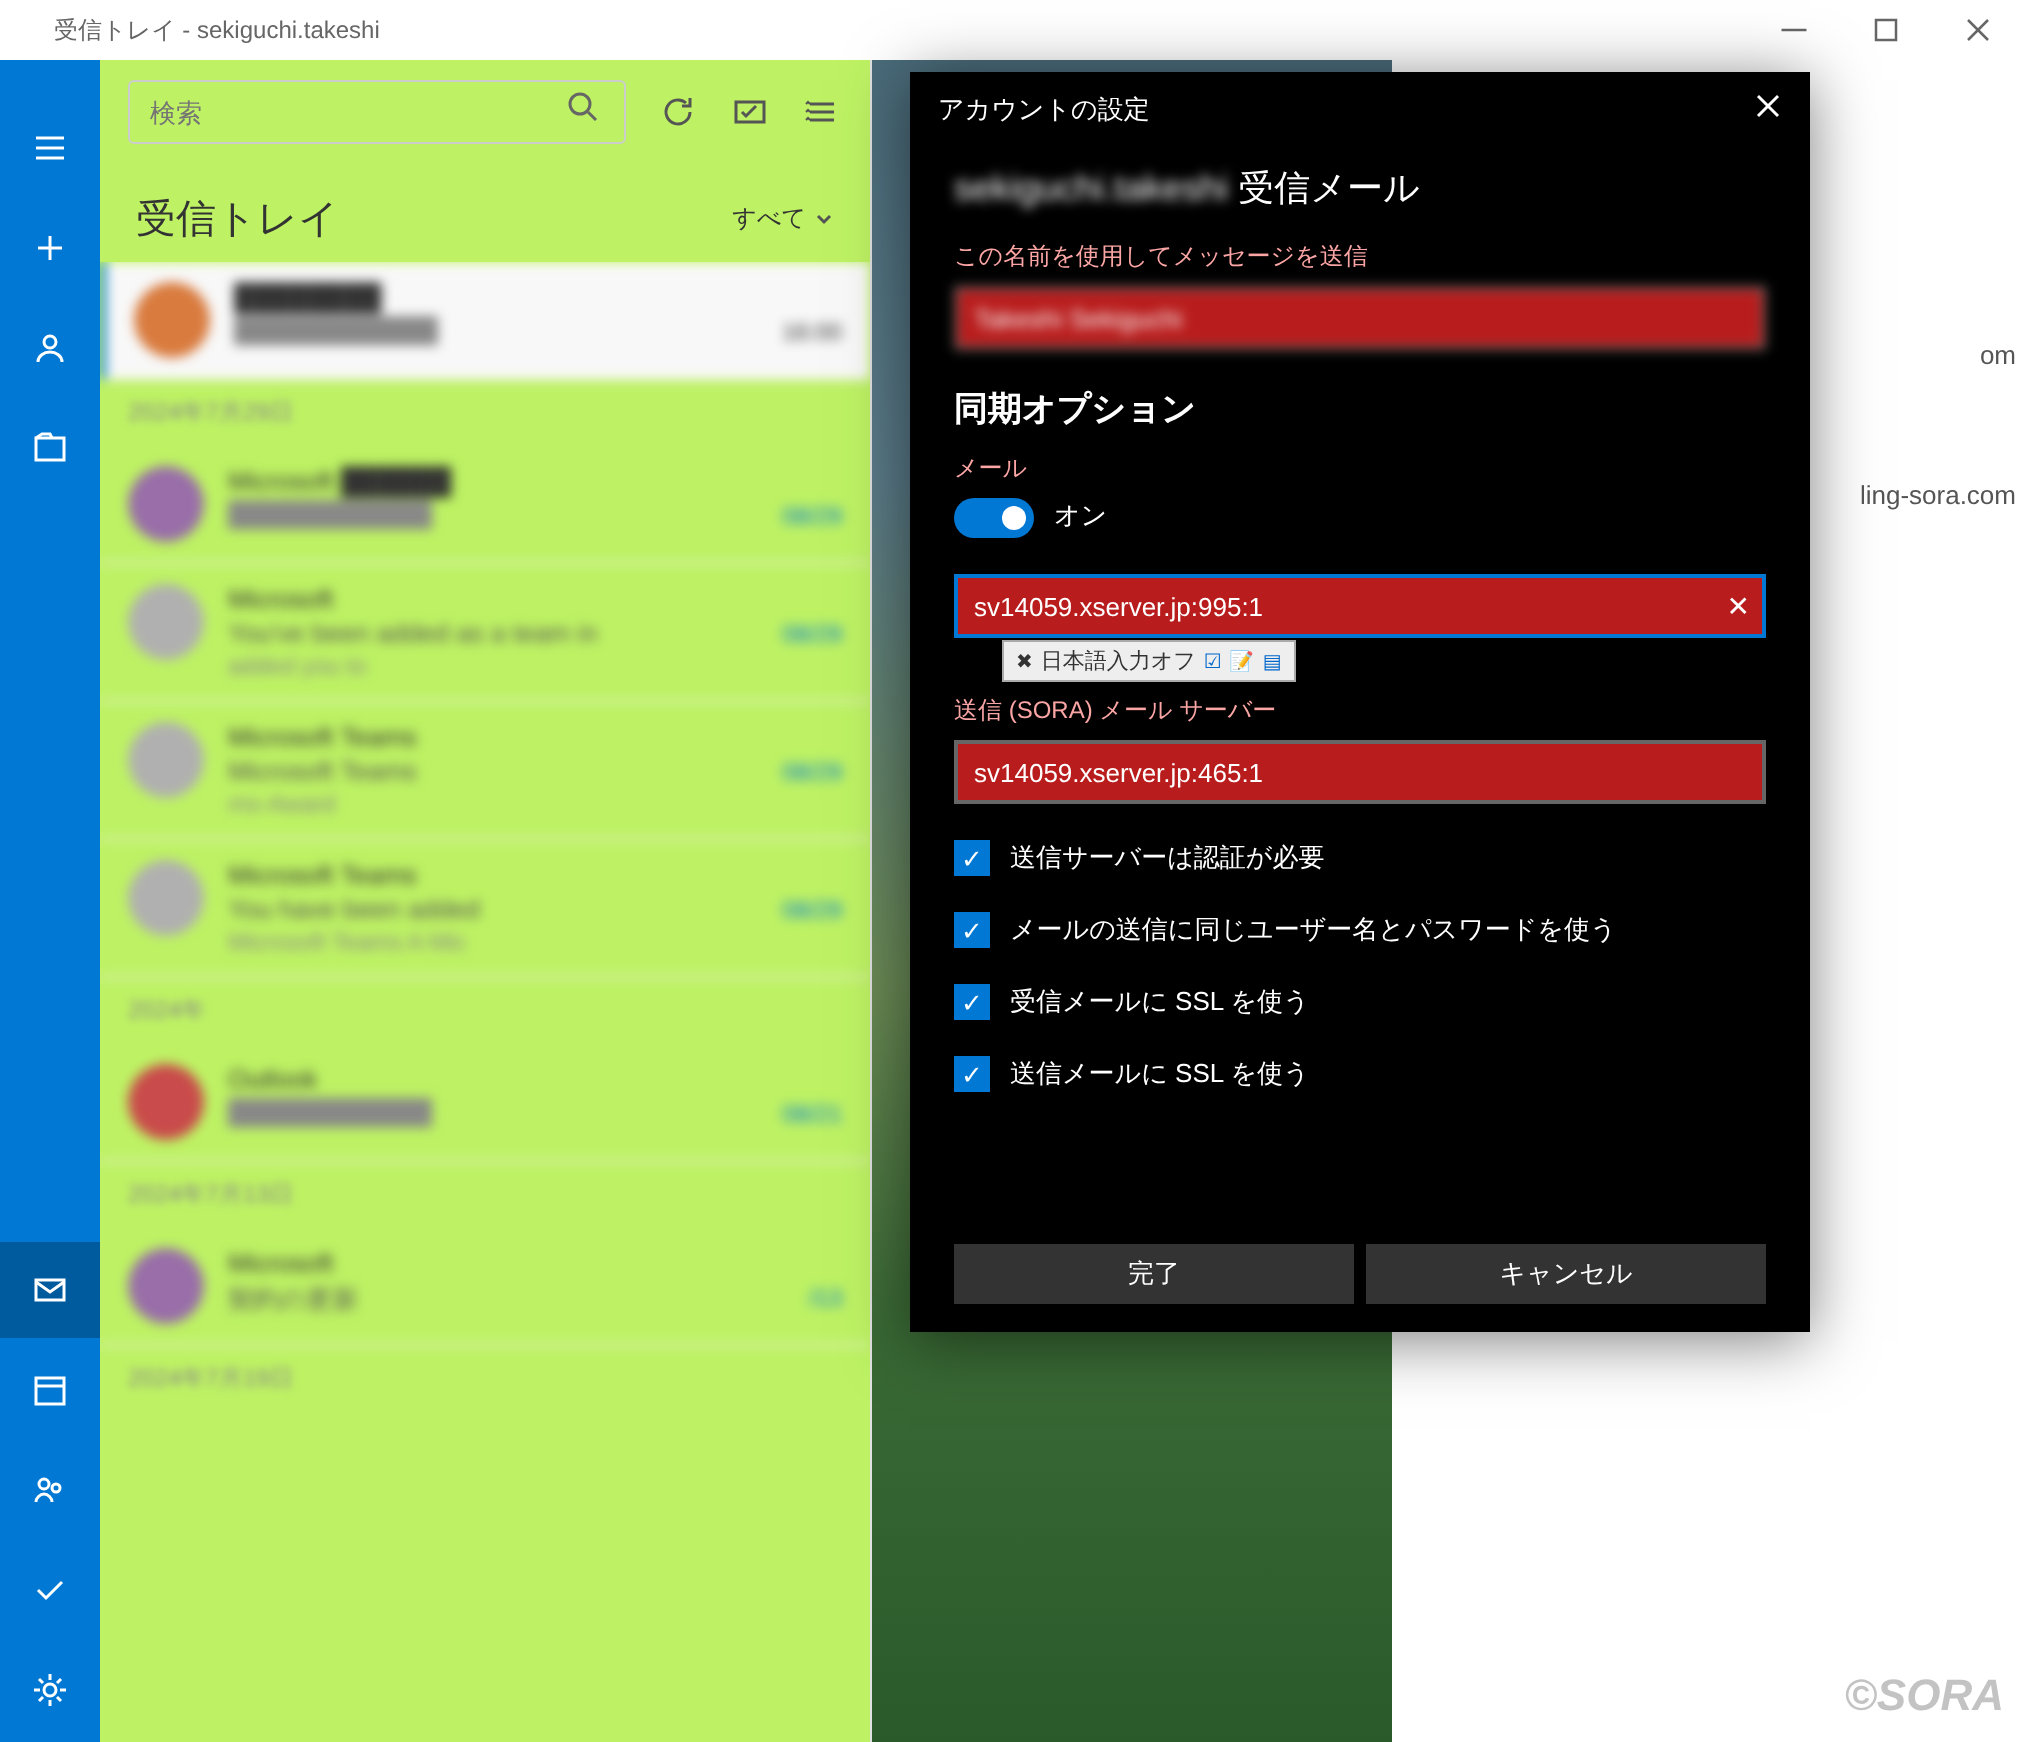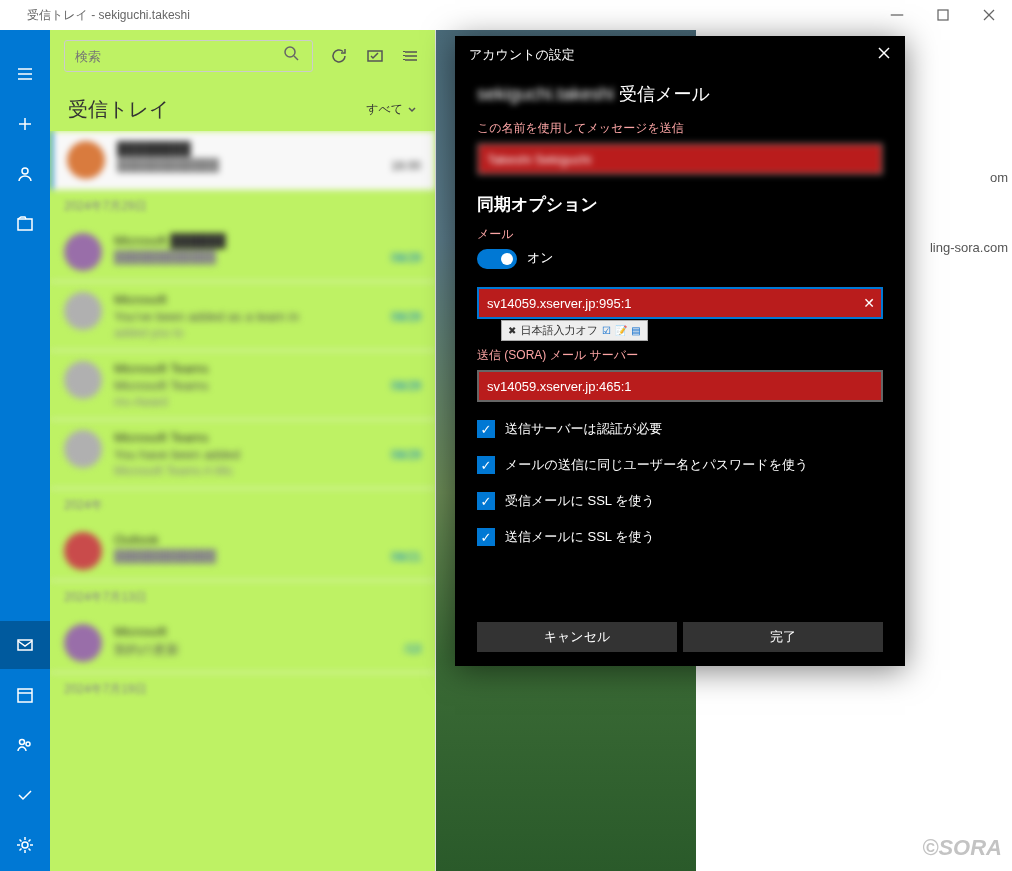--- a/index.html
+++ b/index.html
@@ -423,16 +423,16 @@
     <div class="check-row">
       <div class="checkbox">✓</div>
       <span class="check-label">受信メールに SSL を使う</span>
     </div>
     <div class="check-row">
       <div class="checkbox">✓</div>
       <span class="check-label">送信メールに SSL を使う</span>
     </div>
   </div>
   <div class="dlg-buttons">
+    <div class="dlg-btn">完了</div>
     <div class="dlg-btn">キャンセル</div>
-    <div class="dlg-btn">完了</div>
   </div>
 </div>
 
 </body></html>

